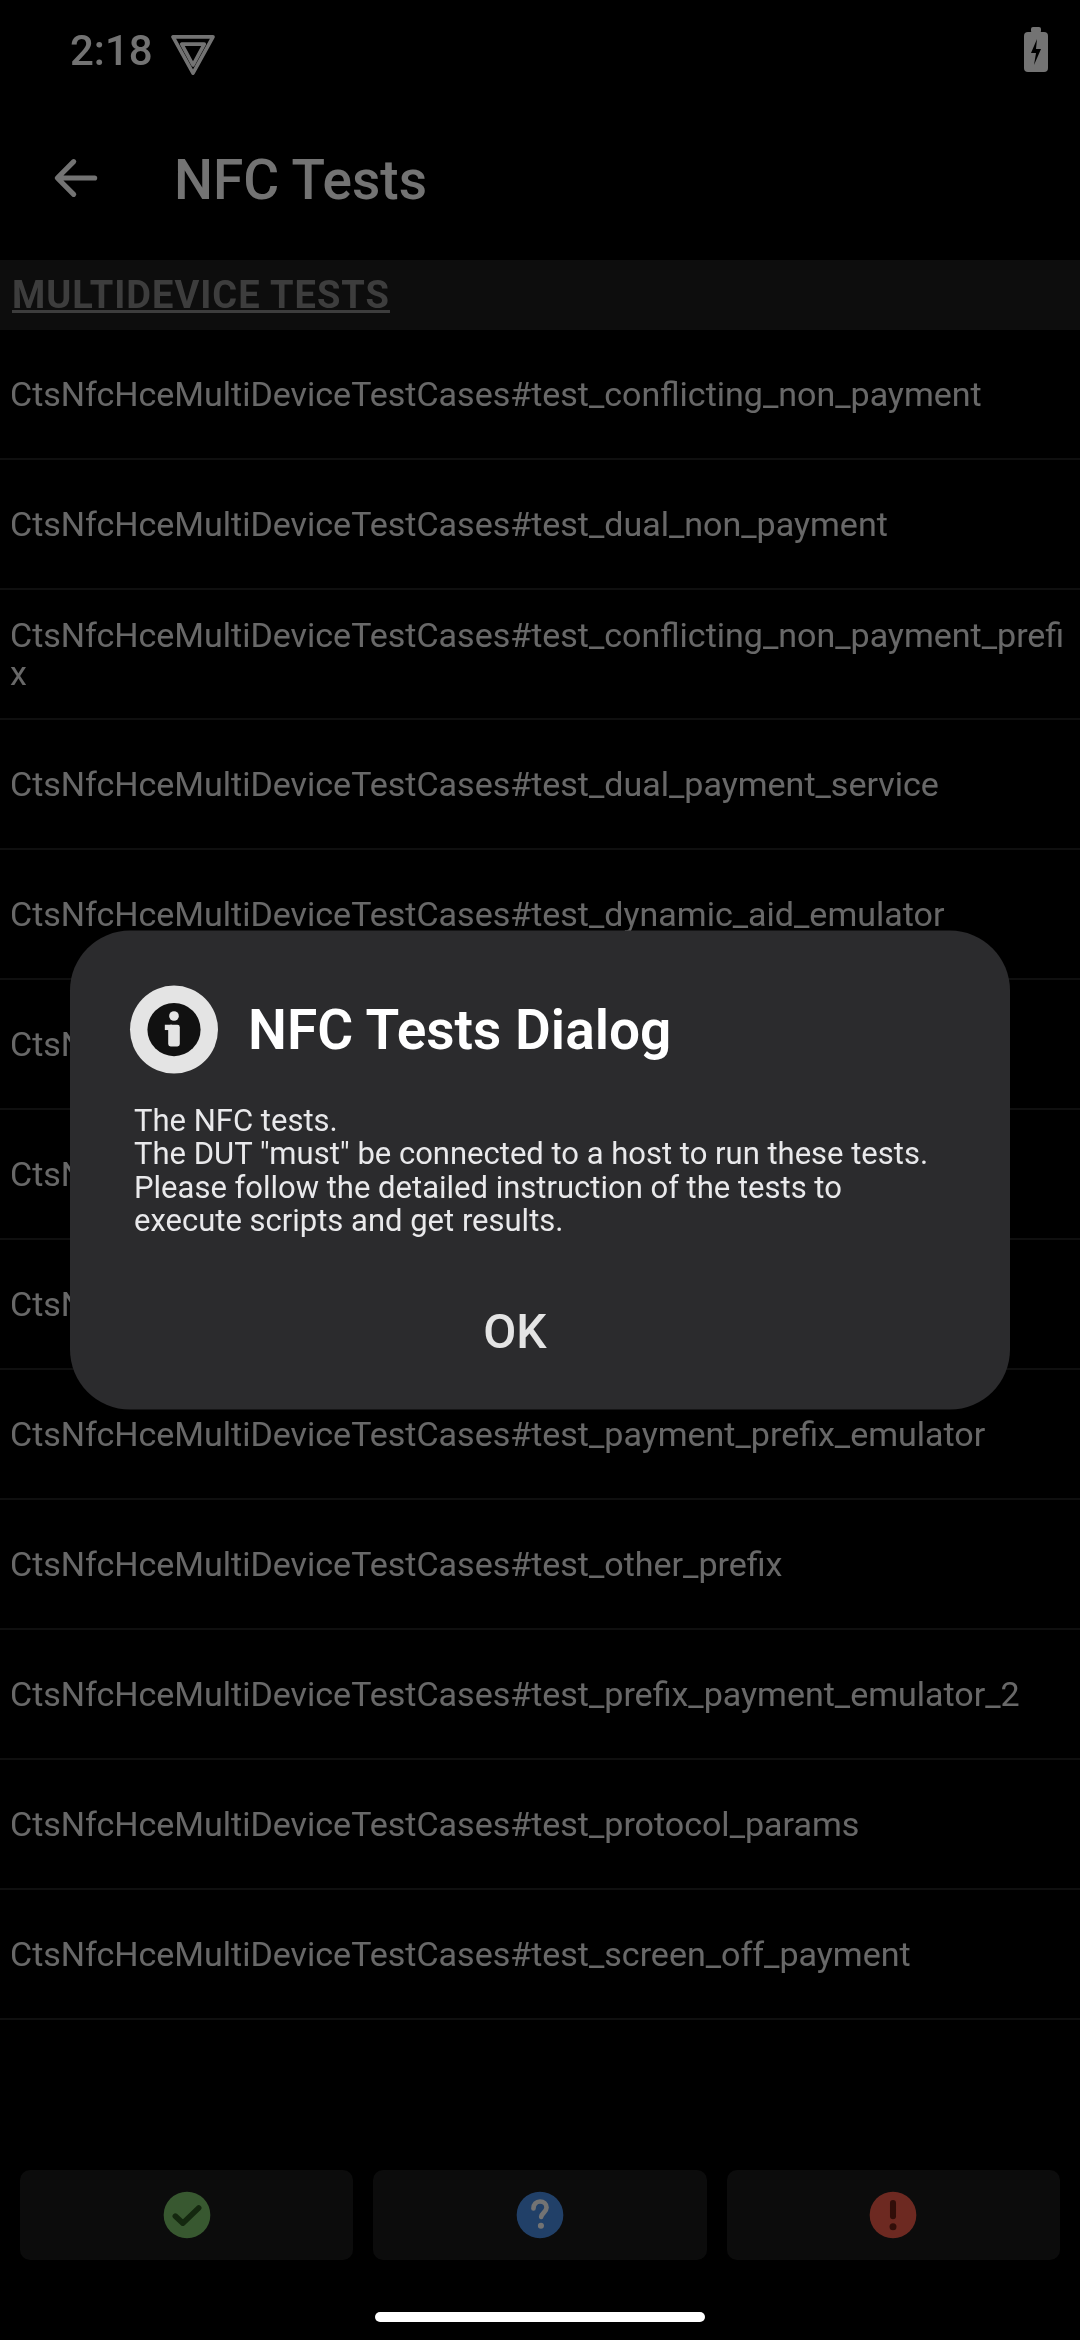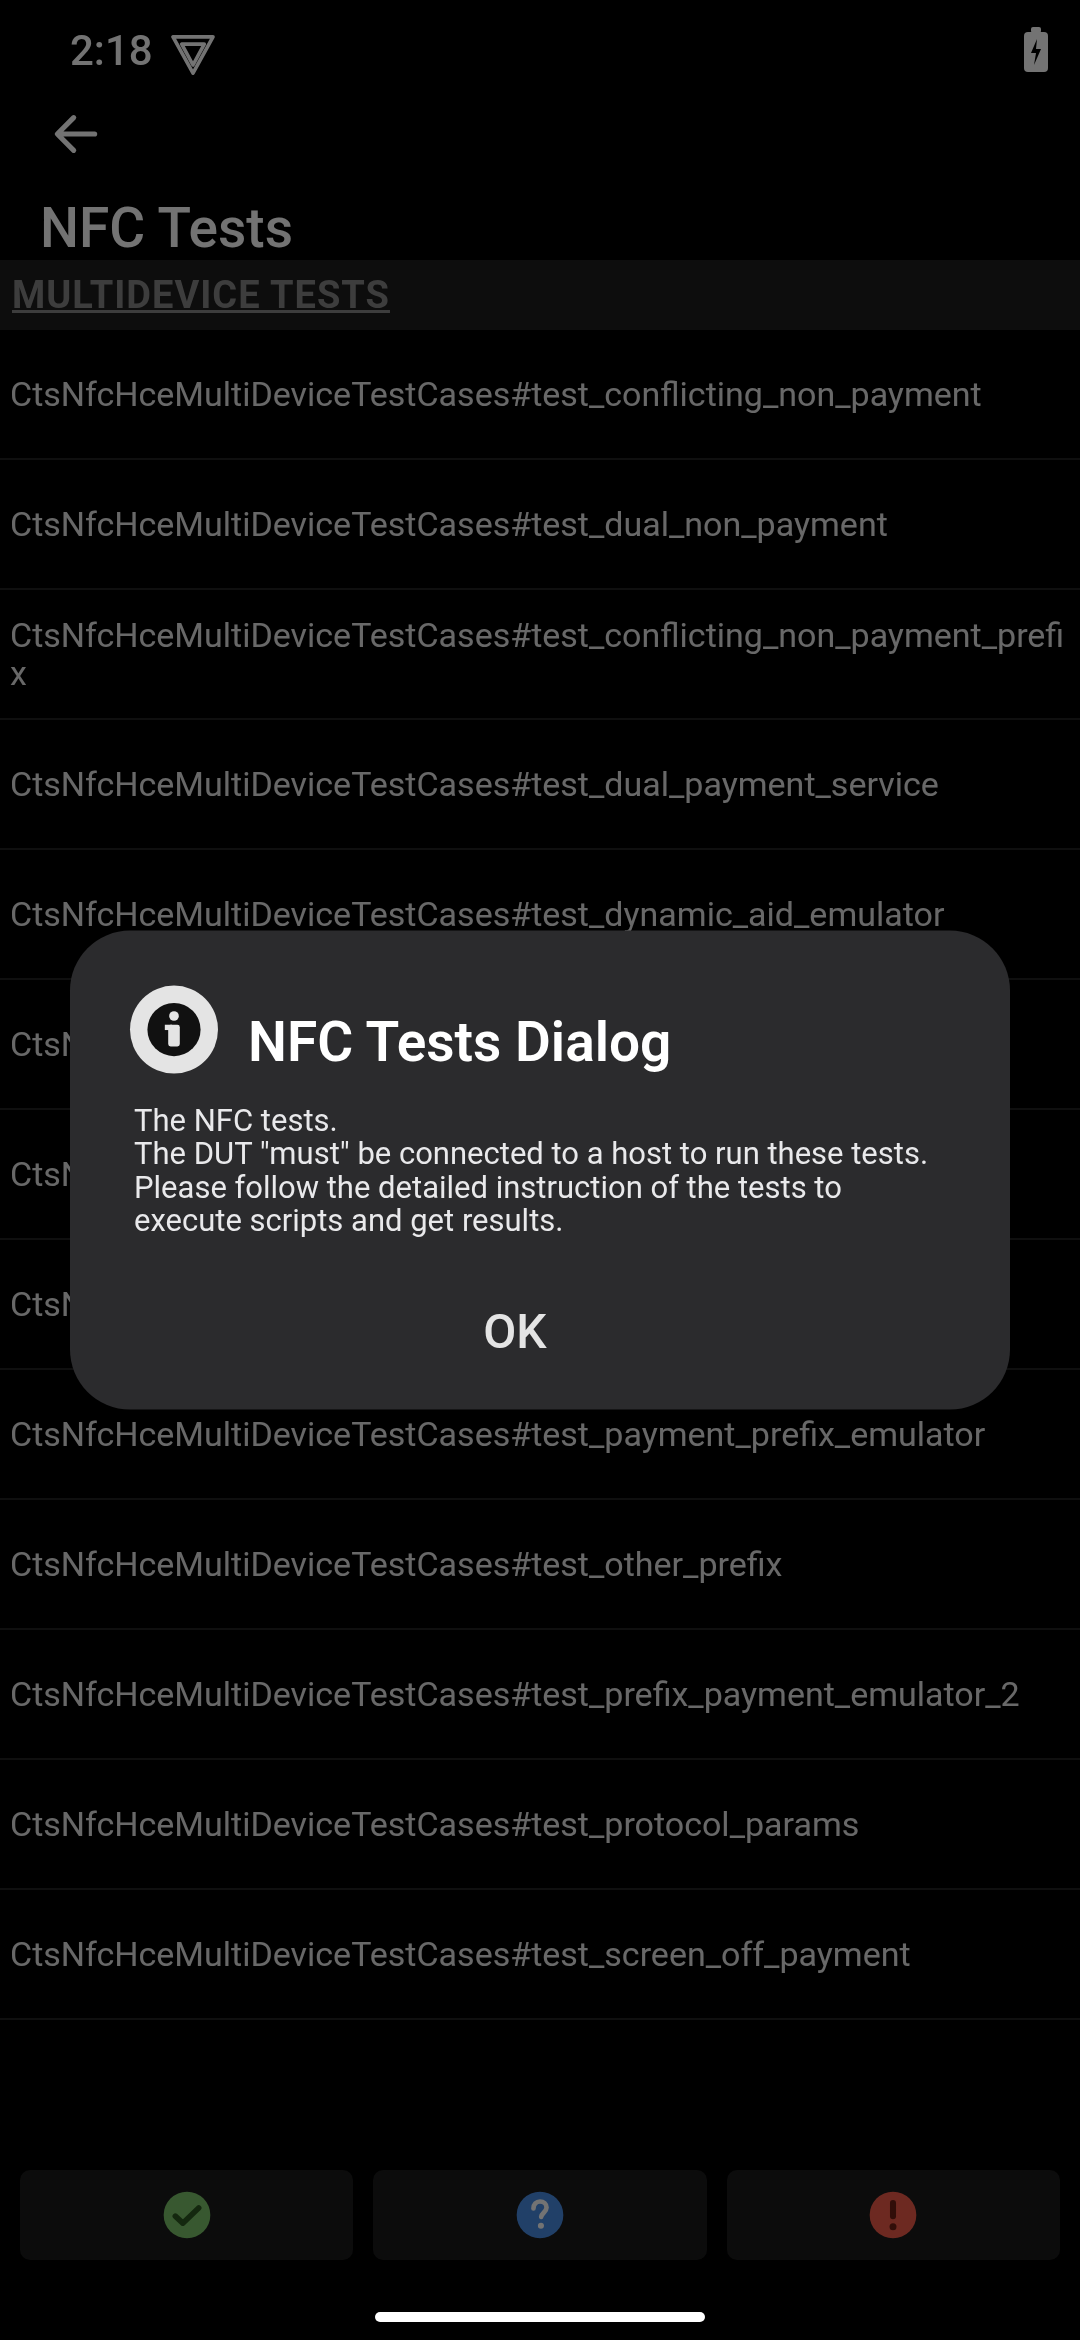--- a/index.html
+++ b/index.html
@@ -24,24 +24,23 @@
     }
     .status-left { display: flex; align-items: flex-end; gap: 18px; font-weight: 500; }
     .status-right { display: flex; align-items: center; gap: 14px; }
     .sb-icon { display: inline-flex; align-items: center; justify-content: center; }
     .sb-icon svg { display: block; }
 
     
     .toolbar {
       position: absolute; top: 100px; left: 0; right: 0;
       height: 160px;
-      display: flex; align-items: flex-start;
-      gap: 24px; padding-left: 40px;
-      z-index: 2;
-      flex-direction: column;
+      display: flex; align-items: center;
+      gap: 62px; padding-left: 40px;
+      z-index: 2;
     }
     .toolbar-back {
       width: 72px; height: 72px; display: flex; align-items: center; justify-content: center;
       color: #ffffff;
     }
     .toolbar-title {
       font-size: 55px; font-weight: 500; color: #ffffff;
     }
 
     
@@ -100,21 +99,21 @@
       position: absolute;
       left: 50%; top: 50%; transform: translate(-50%, -50%);
       width: 940px;
       background: #2b2b2d;
       border-radius: 60px;
       padding: 55px 60px 40px 60px;
       z-index: 4;
       color: #e9e9eb;
     }
     .dialog-header {
-      display: flex; align-items: flex-end; gap: 30px;
+      display: flex; align-items: center; gap: 30px;
       margin-bottom: 30px;
     }
     .dialog-info-icon {
       width: 88px; height: 88px; border-radius: 50%;
       background: #e4e4e4;
       display: flex; align-items: center; justify-content: center;
     }
     .dialog-title { font-size: 55px; font-weight: 600; color: #ffffff; }
     .dialog-body {
       font-size: 31px; color: #e9e9eb; line-height: 1.08;

